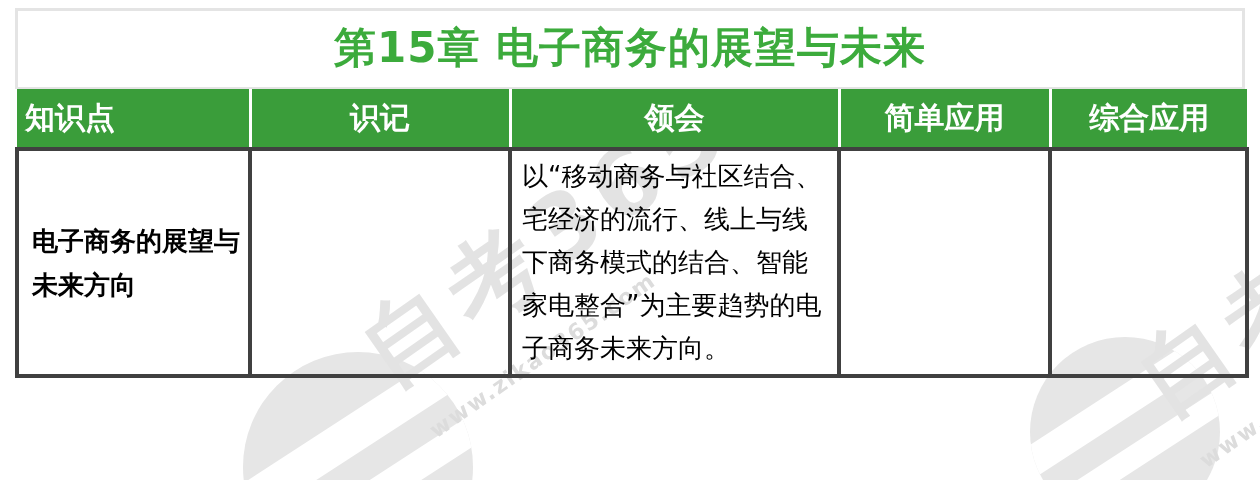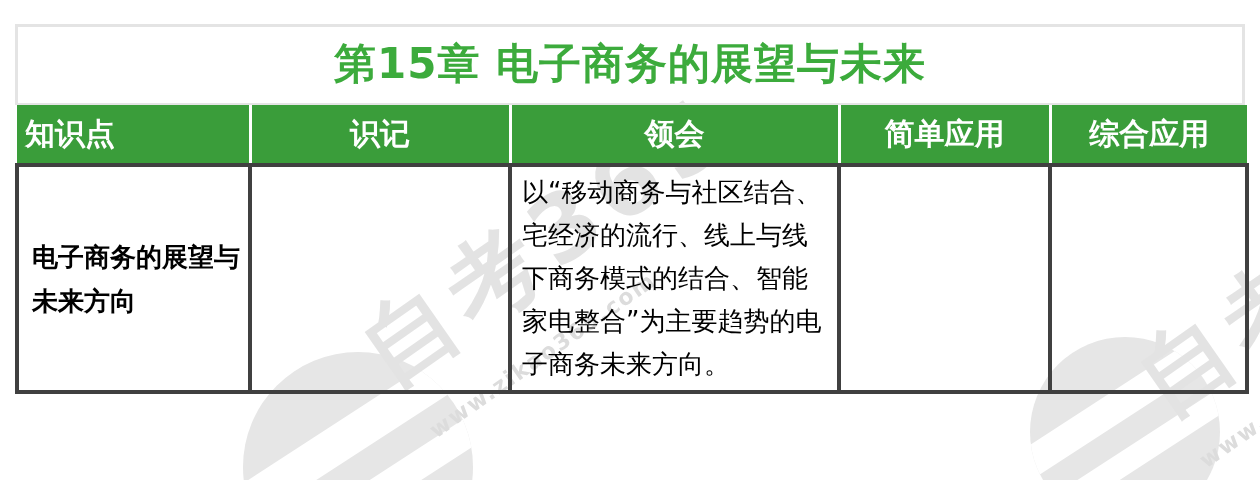--- a/index.html
+++ b/index.html
@@ -23,21 +23,21 @@
   .wm-logo{
     position:absolute;border-radius:50%;background:#e6e6e6;overflow:hidden;
   }
   .wm-logo::before,.wm-logo::after{
     content:"";position:absolute;left:-25%;width:150%;background:#ffffff;
     transform:rotate(-33deg);
   }
   .wm-logo::before{top:26%;height:16%;}
   .wm-logo::after{top:60%;height:12%;}
   
-  .sheet{position:absolute;left:15px;top:24px;width:1230px;z-index:2;}
+  .sheet{position:absolute;left:15px;top:8px;width:1230px;z-index:2;}
   .titlebar{
     box-sizing:border-box;height:81px;line-height:74px;text-align:center;
     border:3px solid #e4e4e4;border-bottom:2px solid #e4e4e4;
     font-size:42px;font-weight:700;color:#3cab3c;
     background:transparent;letter-spacing:1px;
   }
   table{
     width:1230px;table-layout:fixed;border-collapse:collapse;
     background:transparent;
   }

